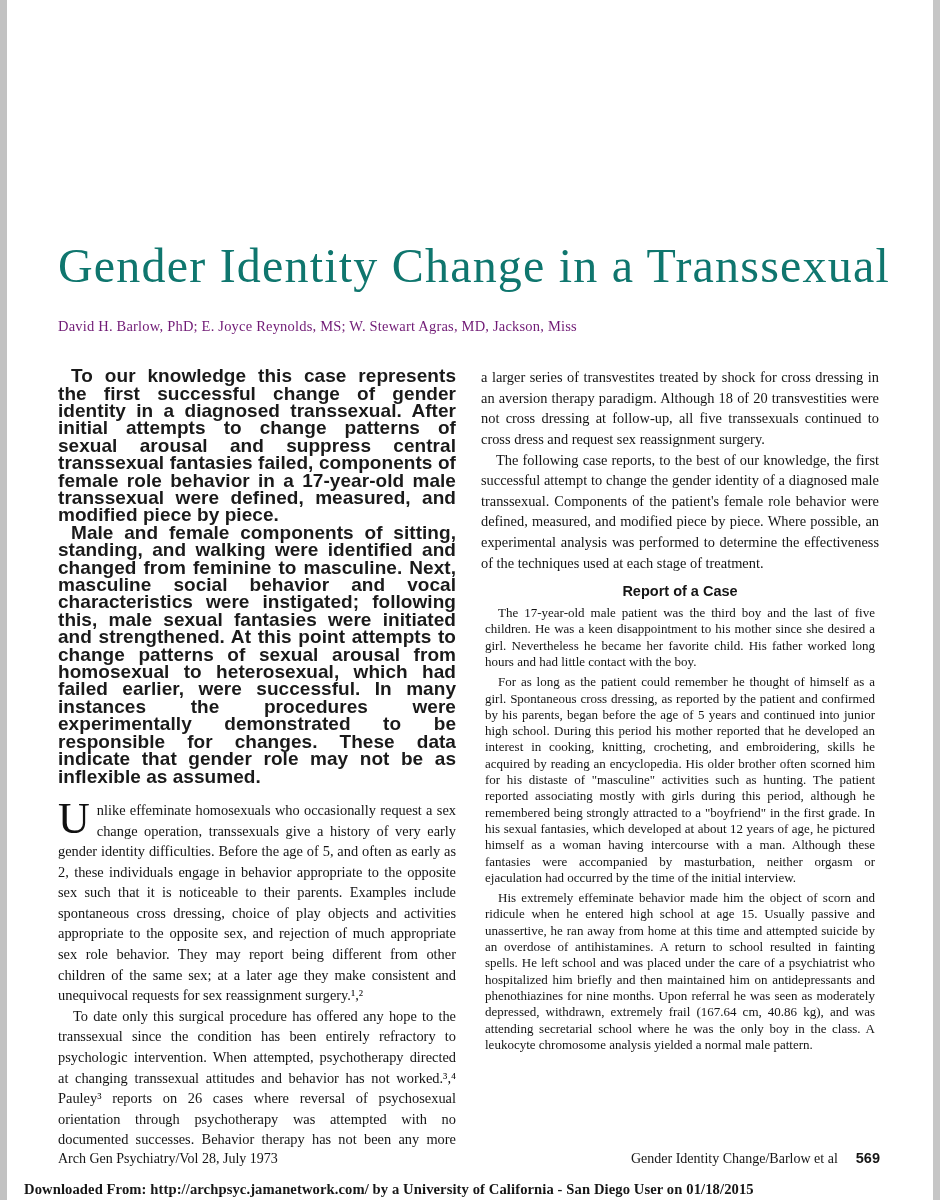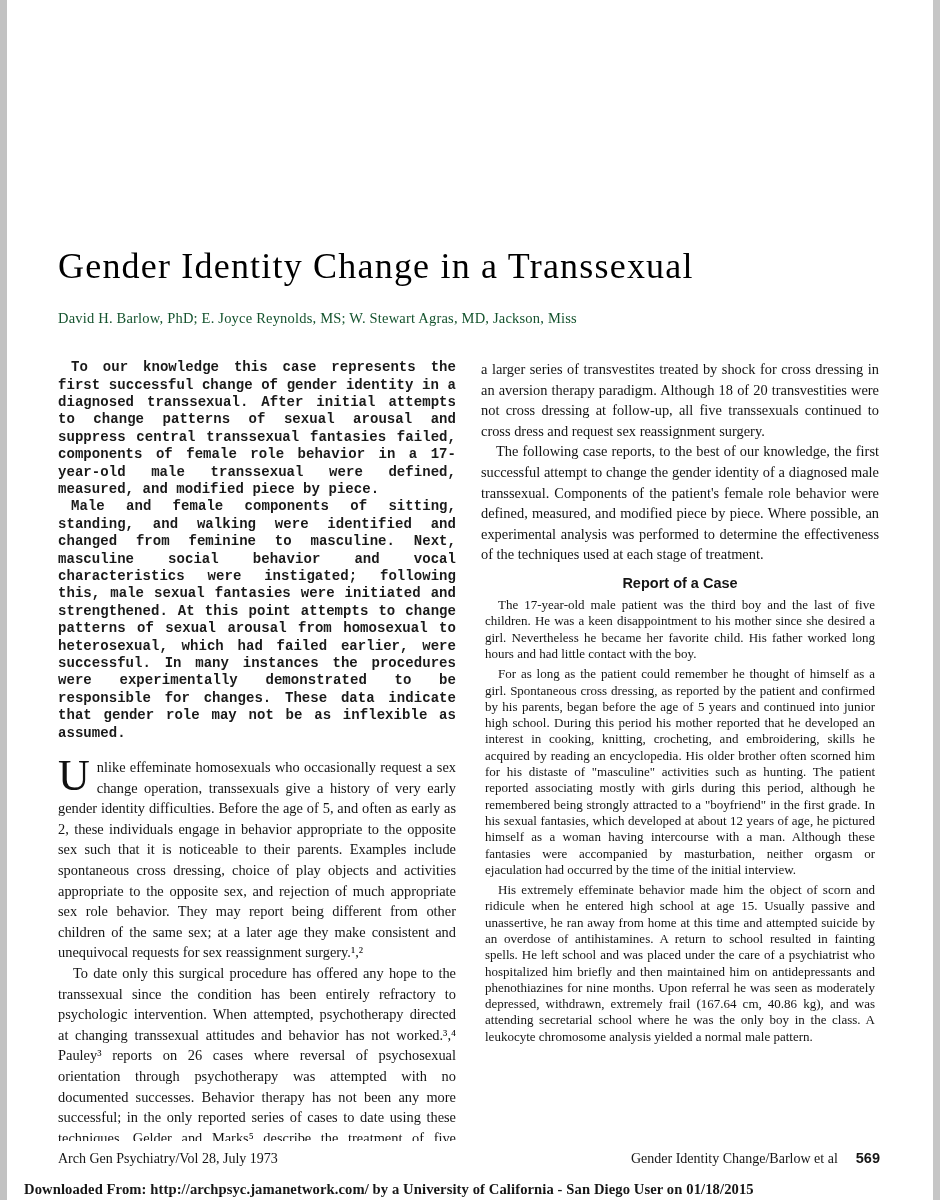--- a/index.html
+++ b/index.html
@@ -30,53 +30,53 @@
 
   .content {
     position: absolute;
     left: 58px;
     top: 0;
     width: 822px;
   }
 
   .article-title {
     margin-top: 246px;
-    font-size: 36px;
+    font-size: 48px;
     font-weight: 400;
     letter-spacing: 1.2px;
     line-height: 40px;
     white-space: nowrap;
-    color: #000000;
+    color: #0f766e;
   }
   .byline {
     margin-top: 20px;
     font-size: 14.5px;
     letter-spacing: 0.2px;
-    color: #14532d;
+    color: #701a75;
   }
 
   .columns {
     display: flex;
     gap: 25px;
     margin-top: 32px;
     height: 782px;
     overflow: hidden;
   }
   .col {
     width: 398px;
     min-width: 398px;
     position: relative;
   }
 
   
   .abstract p {
     margin: 0;
-    font-family: Liberation Mono, monospace;
-    font-weight: 700;
-    font-size: 14px;
+    font-family: Liberation Sans, sans-serif;
+    font-weight: 700;
+    font-size: 19px;
     line-height: 17.4px;
     text-align: justify;
     text-indent: 13px;
     letter-spacing: 0.05px;
     color: #1a1a1a;
   }
 
   .intro {
     margin-top: 15px;
   }

